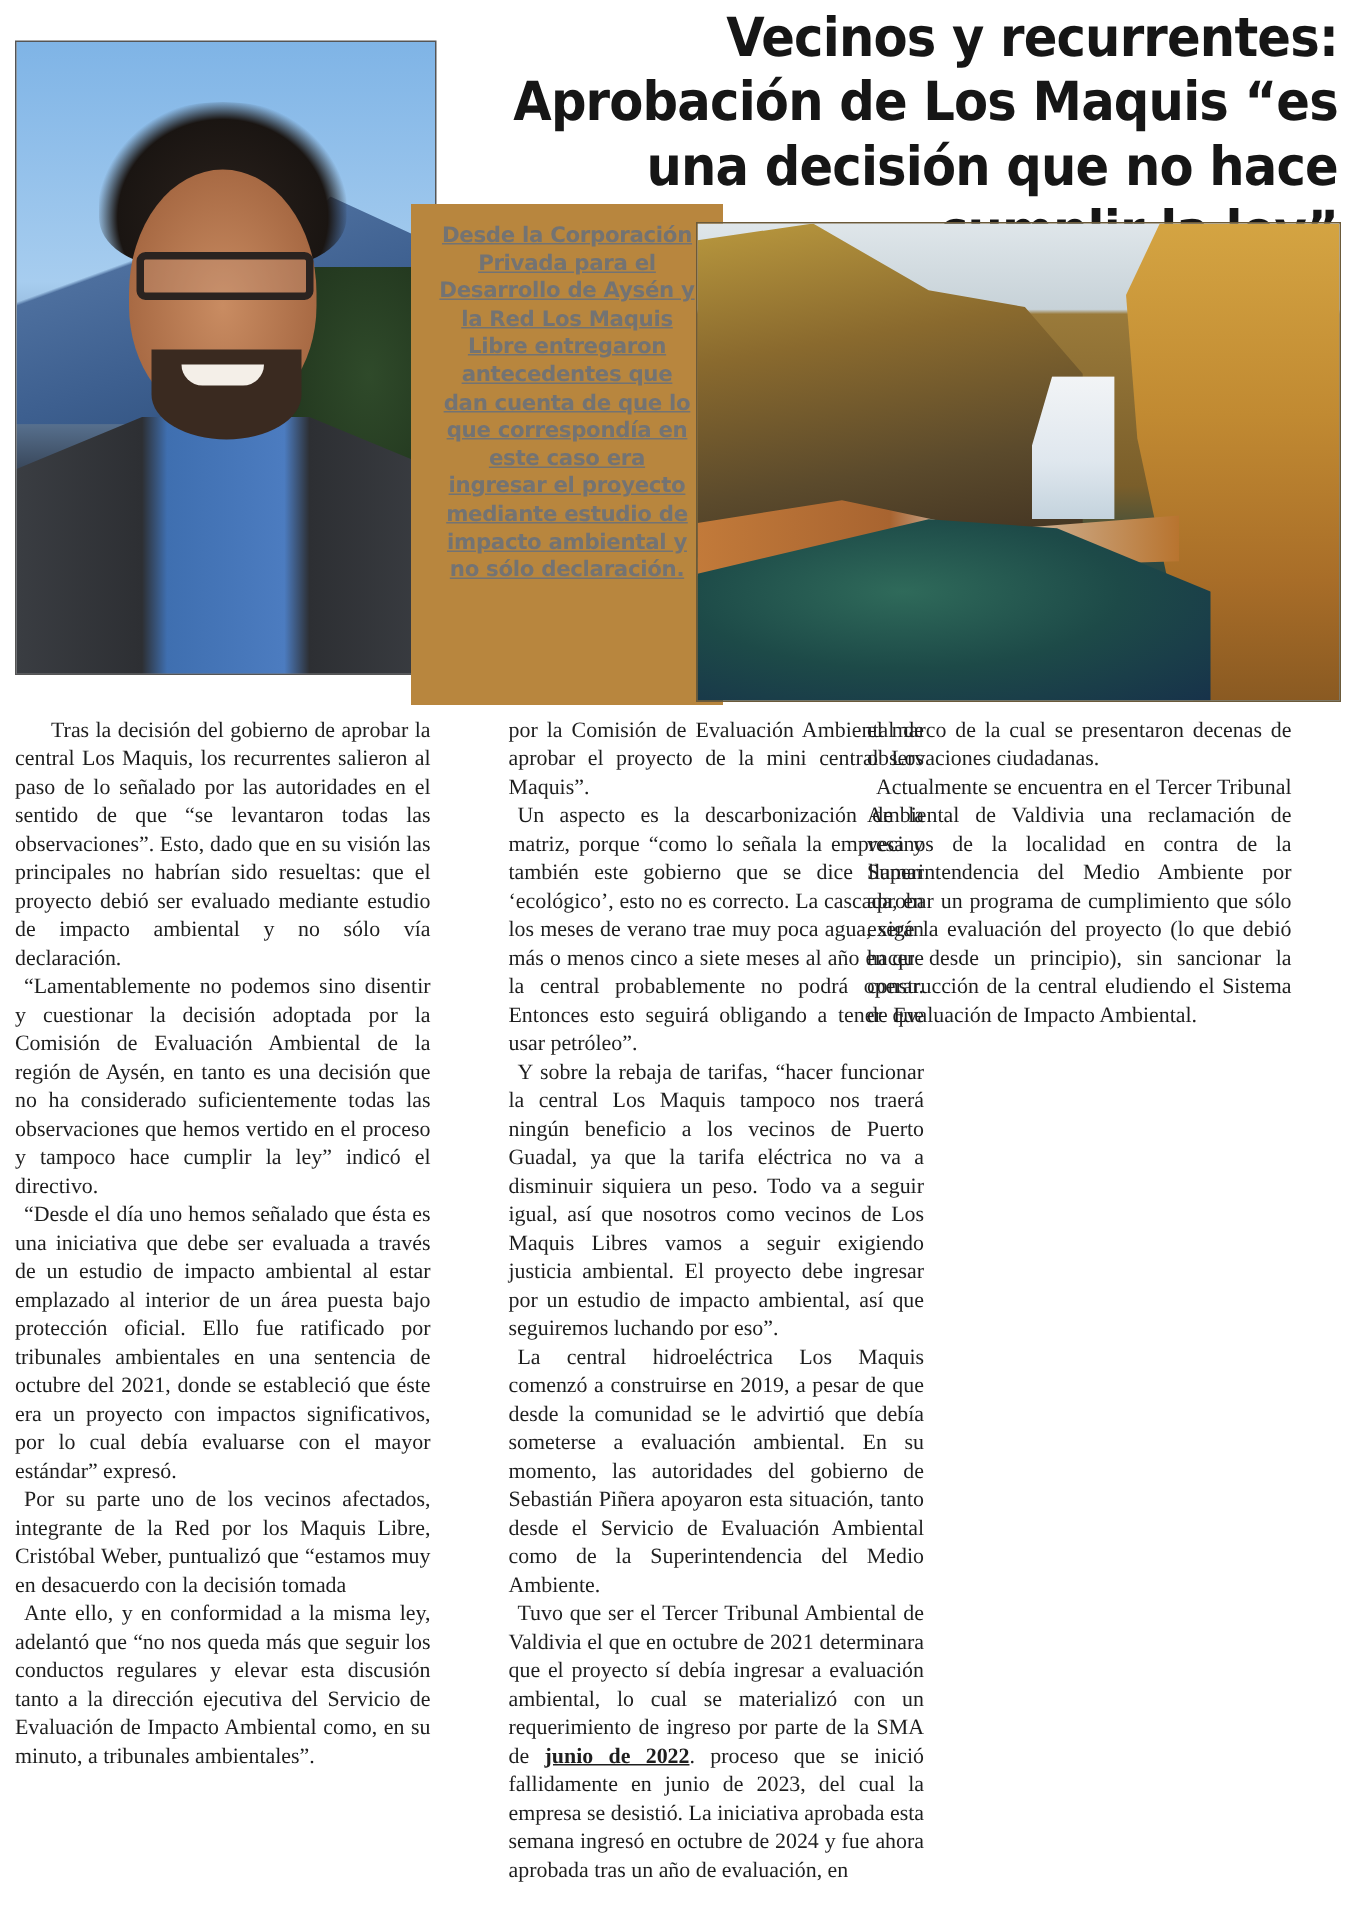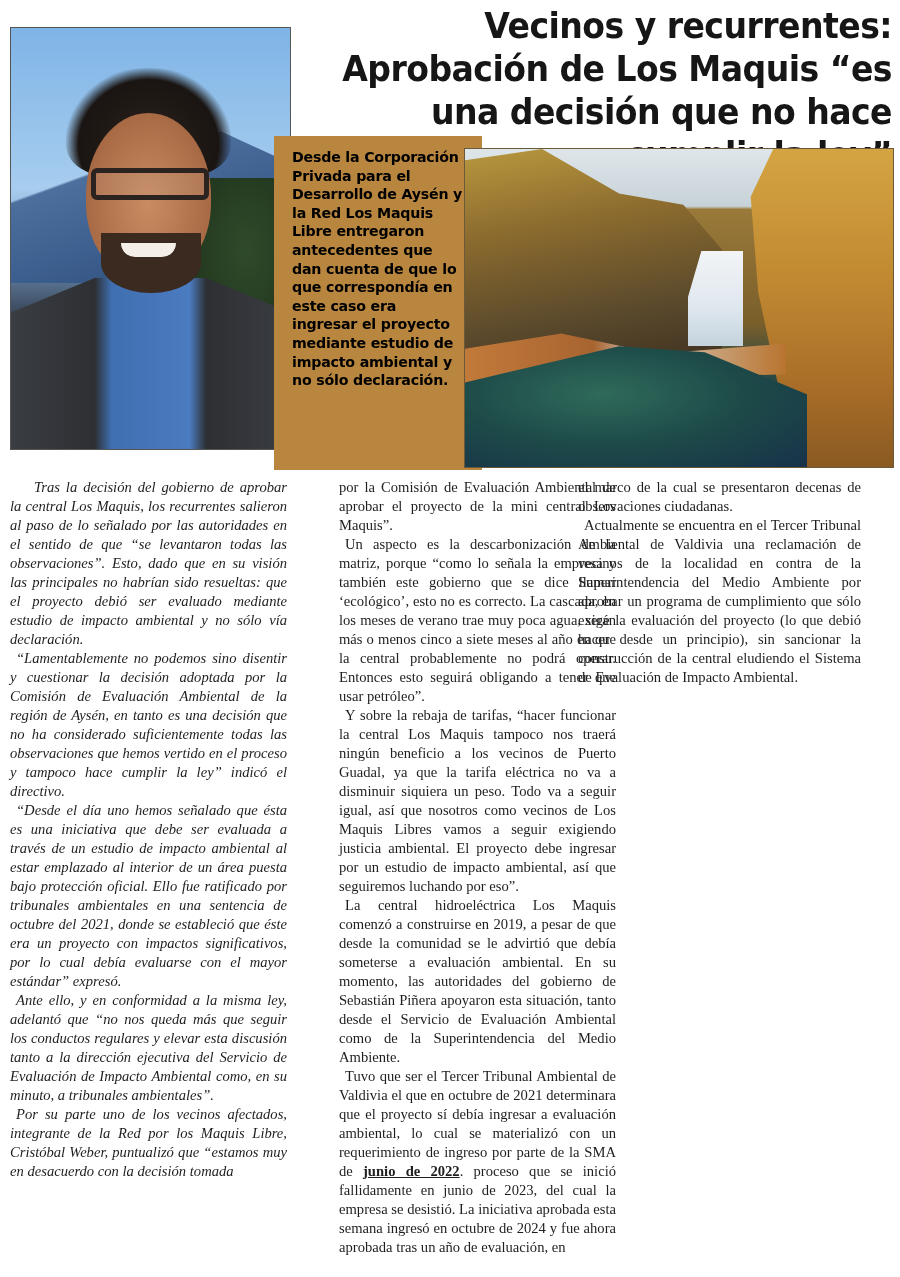--- a/index.html
+++ b/index.html
@@ -52,22 +52,22 @@
     background:linear-gradient(90deg,#3a3d42 0%,#2d2f33 30%,#3f6fb0 36%,#4c7cc0 64%,#2d2f33 70%,#3a3d42 100%);
     clip-path:polygon(0 20%,30% 0,70% 0,100% 20%,100% 100%,0 100%);
   }
 
   .callout {
     position:absolute; left:274px; top:136px; width:208px; height:334px;
     background:#b8863e;
   }
   .callout-text {
     position:absolute; left:292px; top:148px; width:172px;
-    font-family:"DejaVu Sans", sans-serif; font-weight:bold;
-    color:#000000; font-size:14.2px; line-height:18.6px; letter-spacing:-0.2px;
+    text-align:center; font-family:"DejaVu Sans", sans-serif; font-weight:bold;
+    color:#737373; font-size:14.2px; line-height:18.6px; letter-spacing:-0.2px;text-decoration:underline;
   }
 
   .landscape {
     position:absolute; left:464px; top:148px; width:430px; height:320px;
     overflow:hidden; border:1px solid #6b5a3a;
     background:linear-gradient(180deg,#dfe6ea 0%,#c7d2d8 18%,#9a7a3a 19%,#7a5e2a 55%,#2b4a44 70%,#1f3b40 100%);
   }
   .landscape .cliff-l {
     position:absolute; left:0; top:0; width:60%; height:70%;
     background:linear-gradient(170deg,#b9983e 0%,#8a6a2e 35%,#5b4a2c 70%,#3d2f20 100%);
@@ -98,21 +98,21 @@
     position:absolute; left:10px; top:478px; width:886px; height:790px;
   }
   .col {
     position:absolute; top:0; width:277px;
     font-size:14.6px; line-height:19px; text-align:justify; color:#1e1e1e;
     hyphens:none;
   }
   .col p { text-indent:6px; }
   .col p.first { text-indent:24px; }
   .col p.cont { text-indent:0; }
-  .col1 { left:0;font-style:italic; }
+  .col1 { left:0; }
   .col2 { left:305px;margin-left:24px; }
   .col3 { left:568px; width:283px;font-family:Liberation Serif, serif; }
   .u { text-decoration:underline;font-weight:bold; }
 </style>
 </head>
 <body>
 
 <h1 class="headline">Vecinos y recurrentes: Aprobación de Los Maquis “es una decisión que no hace cumplir la ley”</h1>
 
 <div class="portrait">
@@ -135,22 +135,22 @@
   <div class="falls"></div>
   <div class="rocks"></div>
   <div class="water"></div>
 </div>
 
 <div class="columns">
   <div class="col col1">
     <p class="first">Tras la decisión del gobierno de aprobar la central Los Maquis, los recurrentes salieron al paso de lo señalado por las autoridades en el sentido de que “se levantaron todas las observaciones”.  Esto, dado que en su visión las principales no habrían sido resueltas: que el proyecto debió ser evaluado mediante estudio de impacto ambiental y no sólo vía declaración.</p>
     <p>“Lamentablemente no podemos sino disentir y cuestionar la decisión adoptada por la Comisión de Evaluación Ambiental de la región de Aysén, en tanto es una decisión que no ha considerado suficientemente todas las observaciones que hemos vertido en el proceso y tampoco hace cumplir la ley” indicó el directivo.</p>
     <p>“Desde el día uno hemos señalado que ésta es una iniciativa que debe ser evaluada a través de un estudio de impacto ambiental al estar emplazado al interior de un área puesta bajo protección oficial. Ello fue ratificado por tribunales ambientales en una sentencia de octubre del 2021, donde se estableció que éste era un proyecto con impactos significativos, por lo cual debía evaluarse con el mayor estándar” expresó.</p>
+    <p>Por su parte uno de los vecinos afectados, integrante de la Red por los Maquis Libre, Cristóbal Weber, puntualizó que “estamos muy en desacuerdo con la decisión tomada</p>
     <p>Ante ello, y en conformidad a la misma ley, adelantó que “no nos queda más que seguir los conductos regulares y elevar esta discusión tanto a la dirección ejecutiva del Servicio de Evaluación de Impacto Ambiental como, en su minuto, a tribunales ambientales”.</p>
-    <p>Por su parte uno de los vecinos afectados, integrante de la Red por los Maquis Libre, Cristóbal Weber, puntualizó que “estamos muy en desacuerdo con la decisión tomada</p>
   </div>
   <div class="col col2">
     <p class="cont">por la Comisión de Evaluación Ambiental de aprobar el proyecto de la mini central Los Maquis”.</p>
     <p>Un aspecto es la descarbonización de la matriz, porque “como lo señala la empresa y también este gobierno que se dice llamar ‘ecológico’, esto no es correcto.  La cascada, en los meses de verano trae muy poca agua, serán más o menos cinco a siete meses al año en que la central probablemente no podrá operar. Entonces esto seguirá obligando a tener que usar petróleo”.</p>
     <p>Y sobre la rebaja de tarifas, “hacer funcionar la central Los Maquis tampoco nos traerá ningún beneficio a los vecinos de Puerto Guadal, ya que la tarifa eléctrica no va a disminuir siquiera un peso. Todo va a seguir igual, así que nosotros como vecinos de Los Maquis Libres vamos a seguir exigiendo justicia ambiental. El proyecto debe ingresar por un estudio de impacto ambiental, así que seguiremos luchando por eso”.</p>
     <p>La central hidroeléctrica Los Maquis comenzó a construirse en 2019, a pesar de que desde la comunidad se le advirtió que debía someterse a evaluación ambiental.  En su momento, las autoridades del gobierno de Sebastián Piñera apoyaron esta situación, tanto desde el Servicio de Evaluación Ambiental como de la Superintendencia del Medio Ambiente.</p>
     <p><span>Tuvo que ser el Tercer Tribunal Ambiental de Valdivia el que en octubre de 2021 determinara que el proyecto sí debía ingresar a evaluación ambiental, lo cual se materializó con un requerimiento de ingreso por parte de la SMA de </span><span class="u">junio de 2022</span><span>.  proceso que se inició fallidamente en junio de 2023, del cual la empresa se desistió.  La iniciativa aprobada esta semana ingresó en octubre de 2024 y fue ahora aprobada tras un año de evaluación, en</span></p>
   </div>
   <div class="col col3">
     <p class="cont">el marco de la cual se presentaron decenas de observaciones ciudadanas.</p>

